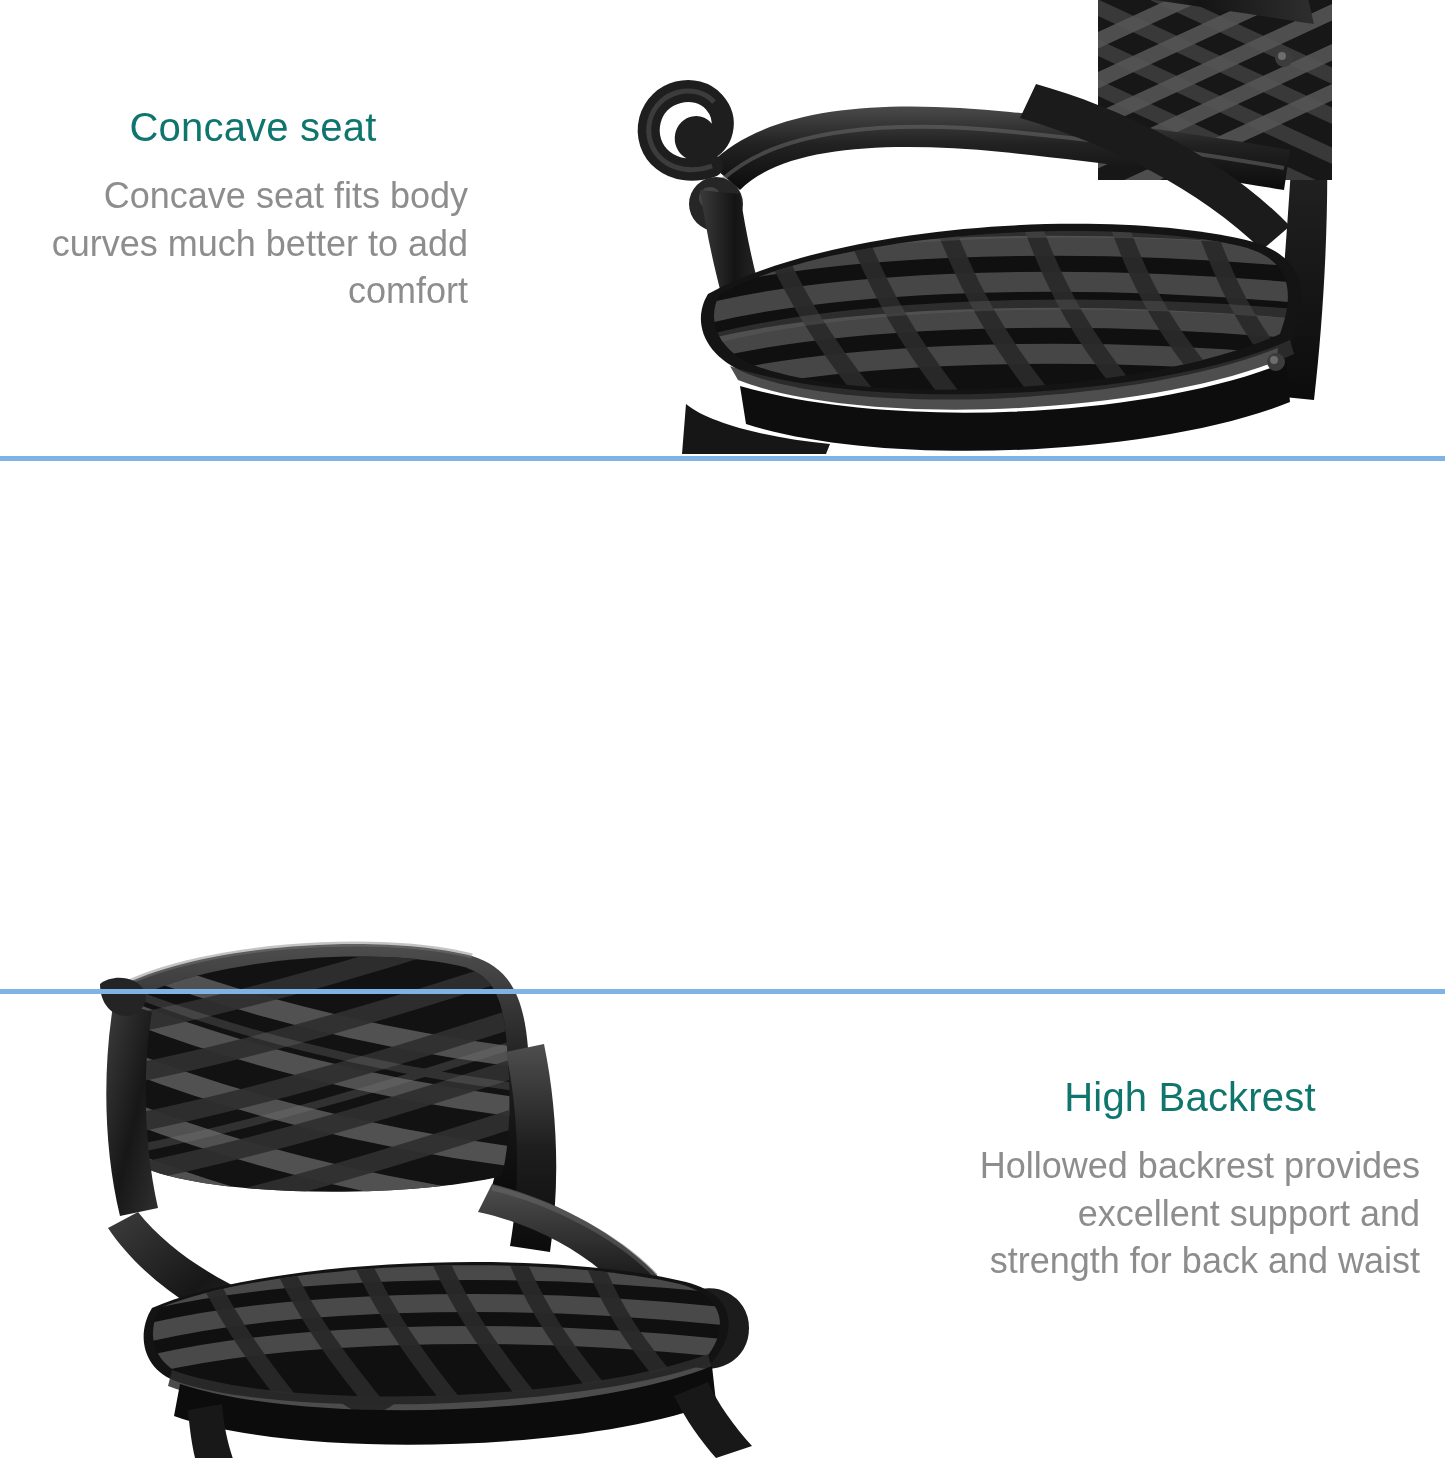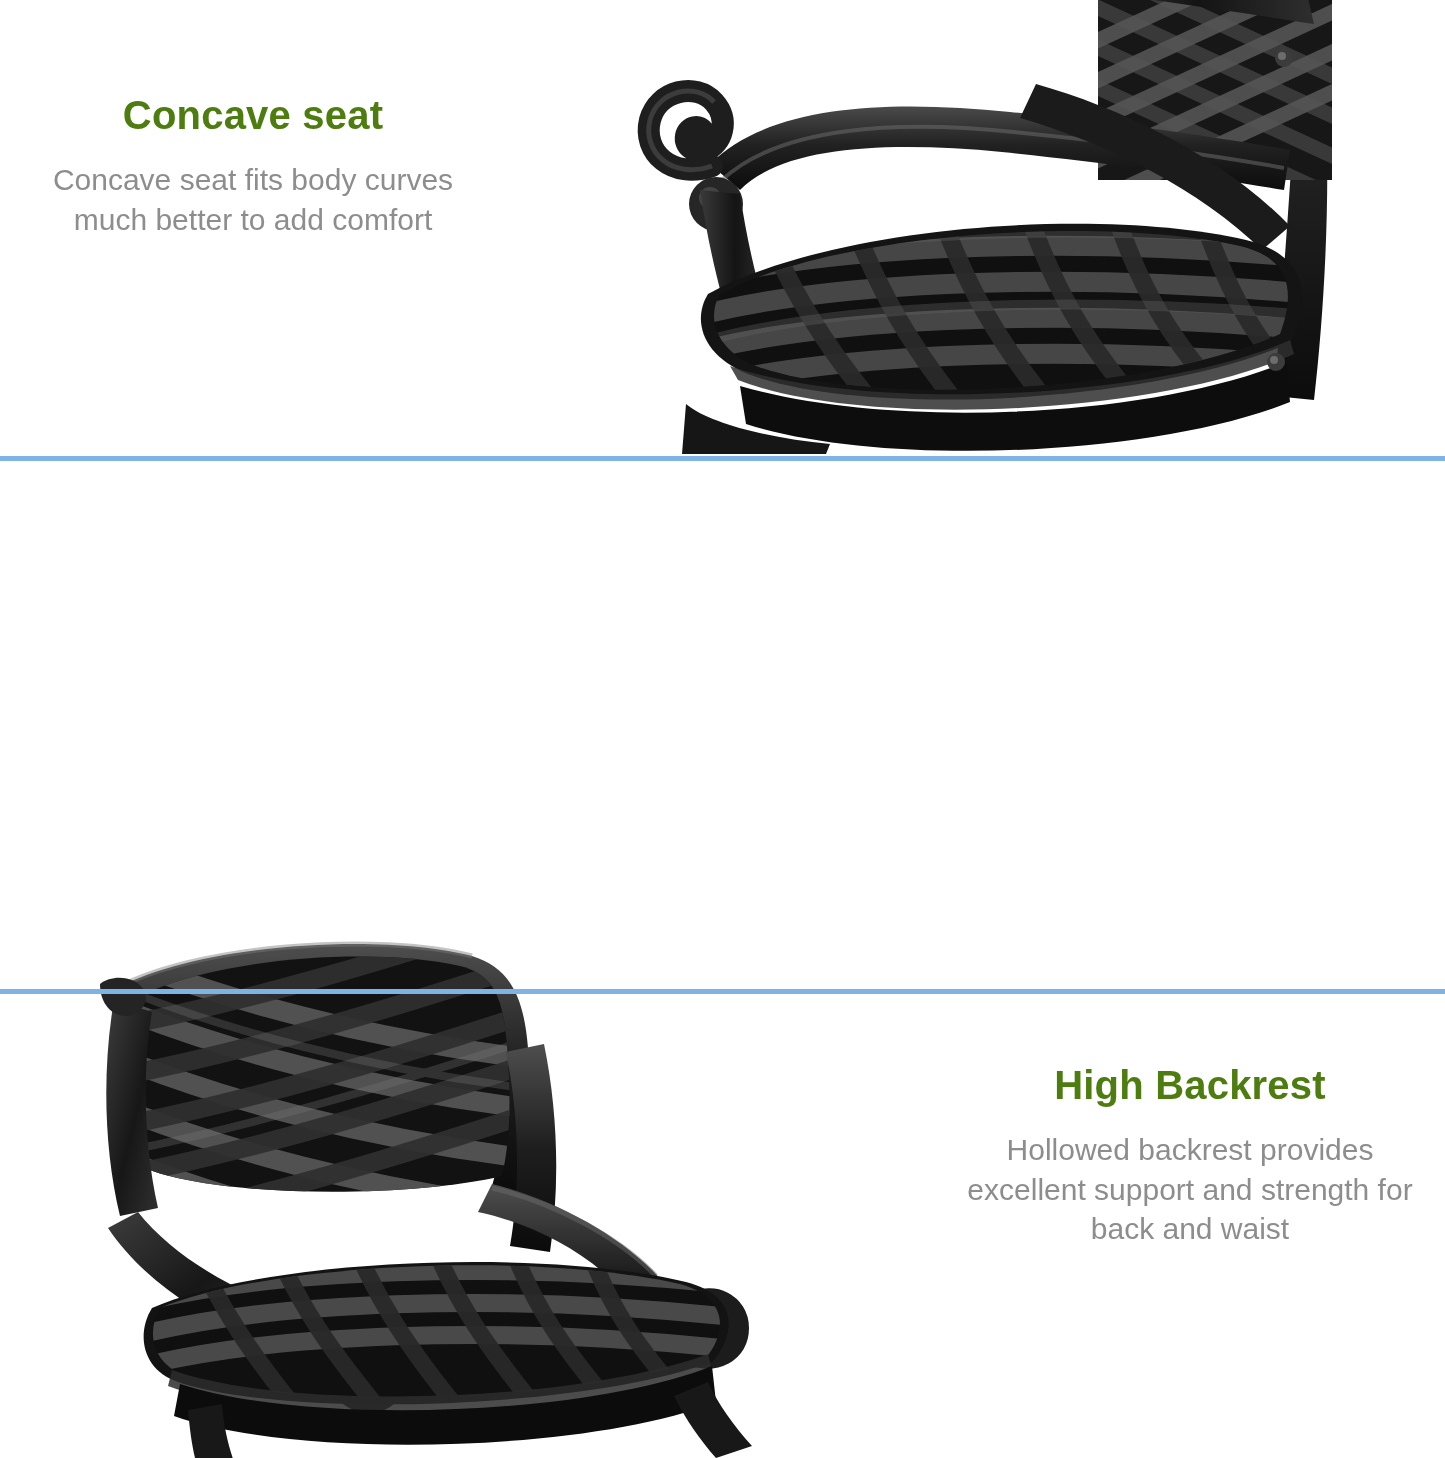--- a/index.html
+++ b/index.html
@@ -43,34 +43,34 @@
   }
   .divider-1 { top: 456px; }
   .divider-2 { top: 989px; }
 
   
   .textblock {
     position: absolute;
     box-sizing: border-box;
   }
   .headline {
-    color: #4d7c0f;
+    color: #0f766e;
     font-size: 40px;
-    font-weight: bold;
+    font-weight: normal;
     letter-spacing: 0.2px;
     line-height: 1.15;
-    margin: 0 0 22px 0;
+    margin: 12px 0 22px 0;
     white-space: nowrap;
   }
   .body-copy {
     color: #8d8d8d;
-    font-size: 30px;
+    font-size: 36px;
     line-height: 1.32;
     margin: 0;
-    text-align: center;
+    text-align: right;
   }
 
   .tb-1 { left: 38px;  top: 92px;  width: 430px; }
   .tb-1 .headline { text-align: center; }
   .tb-2 { left: 960px; top: 588px; width: 460px; }
   .tb-2 .headline { text-align: center; }
 
   
   .art {
     position: absolute;

